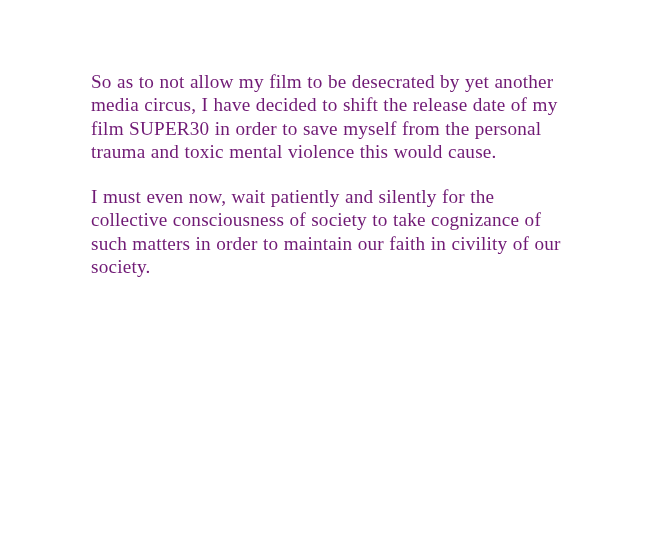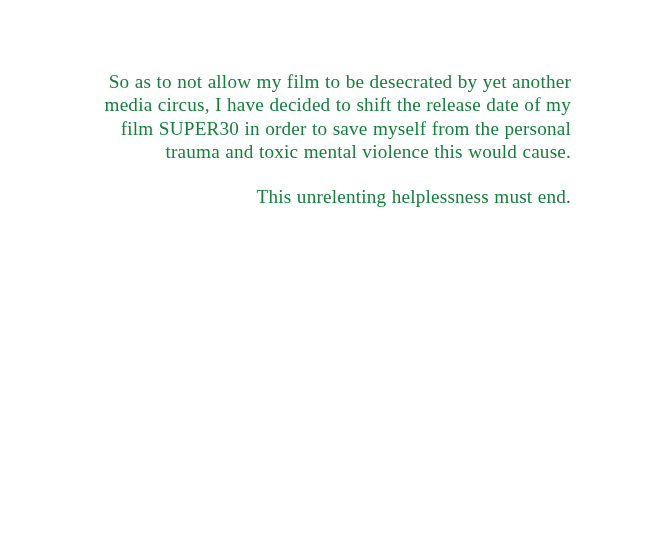--- a/index.html
+++ b/index.html
@@ -23,37 +23,37 @@
   .statement-body {
     position: absolute;
     left: 91px;
     top: 70px;
     width: 480px;
   }
   .statement-paragraph {
     margin: 0 0 22px 0;
     font-size: 19.2px;
     line-height: 23.3px;
-    color: #15803d;
-    text-align: right;
+    color: #701a75;
+    text-align: left;
     letter-spacing: 0.01em;
     word-spacing: 0.02em;
     -webkit-font-smoothing: antialiased;
   }
   .statement-paragraph:last-child {
     margin-bottom: 0;
   }
 </style>
 </head>
 <body>
 
 <div class="page">
   <div class="statement-body">
 
     <p class="statement-paragraph">So as to not allow my film to be desecrated by yet another media circus, I have decided to shift the release date of my film SUPER30 in order to save myself from the personal trauma and toxic mental violence this would cause.</p>
 
 
 
+    <p class="statement-paragraph">I must even now, wait patiently and silently for the collective consciousness of society to take cognizance of such matters in order to maintain our faith in civility of our society.</p>
 
-    <p class="statement-paragraph">This unrelenting helplessness must end.</p>
 
   </div>
 </div>
 
 </body></html>

